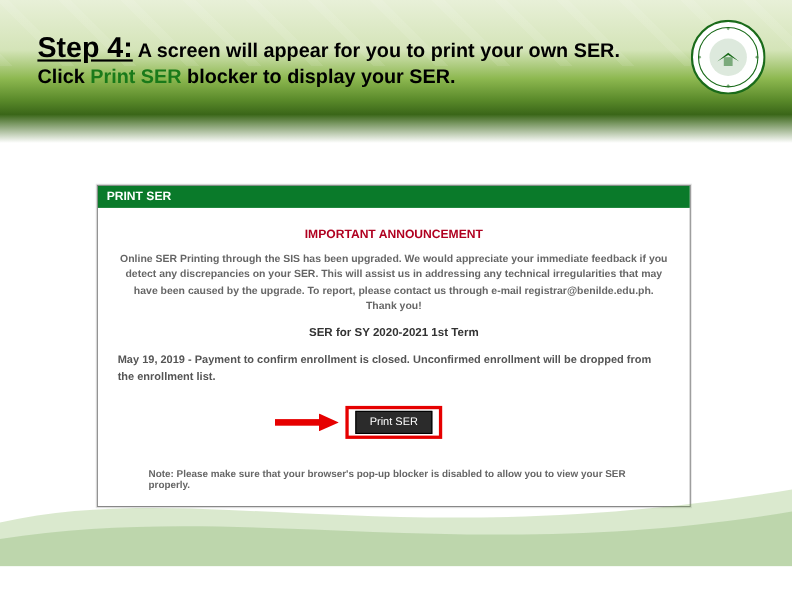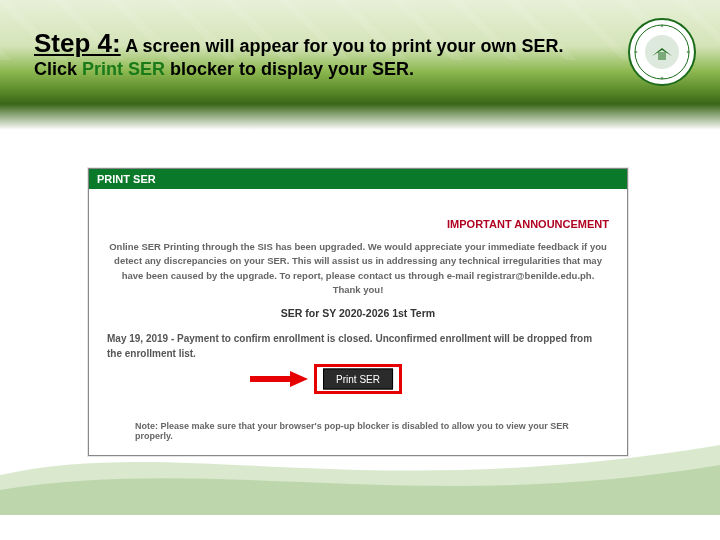--- a/index.html
+++ b/index.html
@@ -83,42 +83,42 @@
   .ss-body {
     padding: 10px 18px 14px;
     text-align: center;
     color: #666;
     font-family: Verdana, Arial, sans-serif;
   }
   .ann-title {
     color: #b00020;
     font-weight: 700;
     font-size: 11px;
-    margin: 19px 0 10px;
-    text-align: right;
+    margin: 8px 0 10px;
   }
   .ann-body {
     font-weight: 700;
     font-size: 9.5px;
     line-height: 1.5;
     color: #666;
     margin-bottom: 10px;
   }
   .ser-for {
     color: #333;
     font-weight: 700;
     font-size: 10.5px;
     margin-bottom: 12px;
   }
   .payment {
     color: #555;
     font-weight: 700;
     font-size: 10px;
     text-align: left;
     line-height: 1.5;
+    margin-bottom: 16px;
   }
   .btn-row {
     position: relative;
     height: 36px;
     margin-bottom: 24px;
   }
   .print-btn {
     position: absolute;
     left: 50%; top: 50%;
     transform: translate(-50%, -50%);
@@ -181,21 +181,21 @@
       <circle cx="60" cy="34" r="1" fill="#1a6b1a"></circle>
     </g>
   </svg>
 </div>
 
 <div class="screenshot">
   <div class="ss-header">PRINT SER</div>
   <div class="ss-body">
     <div class="ann-title">IMPORTANT ANNOUNCEMENT</div>
     <div class="ann-body">Online SER Printing through the SIS has been upgraded. We would appreciate your immediate feedback if you detect any discrepancies on your SER. This will assist us in addressing any technical irregularities that may have been caused by the upgrade. To report, please contact us through e-mail registrar@benilde.edu.ph. Thank you!</div>
-    <div class="ser-for">SER for SY 2020-2026 1st Term</div>
+    <div class="ser-for">SER for SY 2020-2021 1st Term</div>
     <div class="payment">May 19, 2019 - Payment to confirm enrollment is closed. Unconfirmed enrollment will be dropped from the enrollment list.</div>
     <div class="btn-row">
       <div class="arrow">
         <svg viewBox="0 0 58 16">
           <rect x="0" y="5" width="40" height="6" fill="#e60000"></rect>
           <polygon points="40,0 58,8 40,16" fill="#e60000"></polygon>
         </svg>
       </div>
       <button class="print-btn">Print SER</button>
       <div class="highlight-box"></div>

